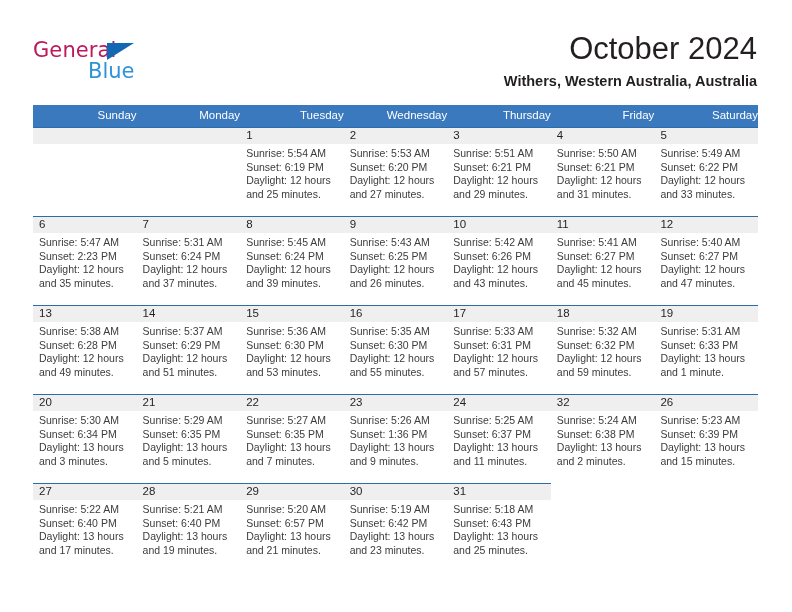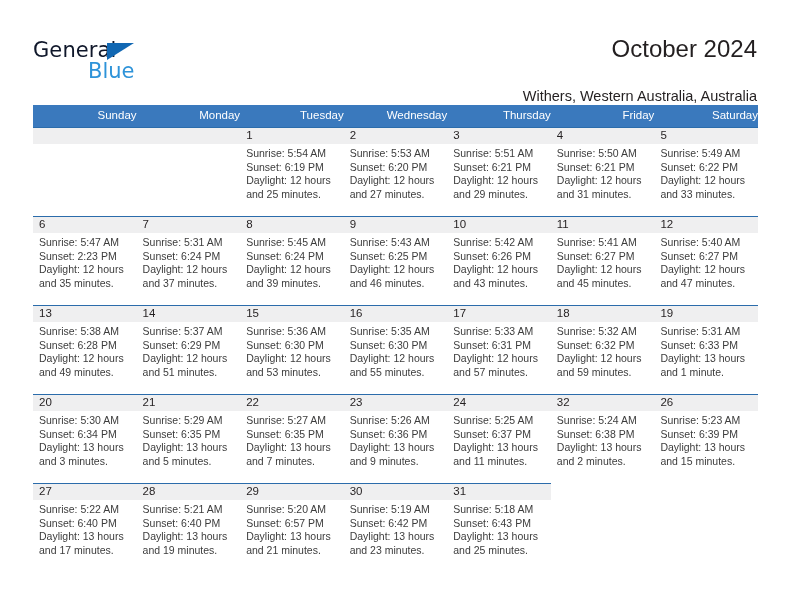--- a/index.html
+++ b/index.html
@@ -34,21 +34,21 @@
     top: 38px;
     width: 160px;
     height: 46px;
   }
   .logo-general {
     position: absolute;
     left: 0;
     top: 0;
     font-size: 21px;
     letter-spacing: 0.1px;
-    color: #0f172a;
+    color: #be185d;
     font-family: "DejaVu Sans", sans-serif;
     font-weight: 400;
   }
   .logo-tri {
     position: absolute;
     left: 74px;
     top: 5px;
     width: 0;
     height: 0;
     border-left: 27px solid #1268b3;
@@ -63,32 +63,32 @@
     font-family: "DejaVu Sans", sans-serif;
     font-weight: 400;
   }
   .title-block {
     position: absolute;
     right: 35px;
     top: 32px;
     text-align: right;
   }
   .cal-title {
-    font-size: 24px;
+    font-size: 31px;
     font-weight: 400;
     color: #231f20;
     line-height: 34px;
     white-space: nowrap;
   }
   .cal-subtitle {
     font-size: 14.5px;
-    font-weight: 400;
+    font-weight: 700;
     color: #231f20;
     line-height: 20px;
-    margin-top: 20px;
+    margin-top: 5px;
     white-space: nowrap;
   }
 
   
   .calendar {
     position: absolute;
     left: 33px;
     top: 105px;
     width: 725px;
   }
@@ -316,21 +316,21 @@
             </td>
             <td>
               <div class="cell filled">
                 <div class="daynum-band">
                   <span class="daynum">9</span>
                 </div>
                 <div class="cell-body">
                   <div class="cell-line">Sunrise: 5:43 AM</div>
                   <div class="cell-line">Sunset: 6:25 PM</div>
                   <div class="cell-line">Daylight: 12 hours</div>
-                  <div class="cell-line">and 46 minutes.</div>
+                  <div class="cell-line">and 26 minutes.</div>
                 </div>
               </div>
             </td>
             <td>
               <div class="cell filled">
                 <div class="daynum-band">
                   <span class="daynum">10</span>
                 </div>
                 <div class="cell-body">
                   <div class="cell-line">Sunrise: 5:42 AM</div>
@@ -500,21 +500,21 @@
                 </div>
               </div>
             </td>
             <td>
               <div class="cell filled">
                 <div class="daynum-band">
                   <span class="daynum">23</span>
                 </div>
                 <div class="cell-body">
                   <div class="cell-line">Sunrise: 5:26 AM</div>
-                  <div class="cell-line">Sunset: 6:36 PM</div>
+                  <div class="cell-line">Sunset: 1:36 PM</div>
                   <div class="cell-line">Daylight: 13 hours</div>
                   <div class="cell-line">and 9 minutes.</div>
                 </div>
               </div>
             </td>
             <td>
               <div class="cell filled">
                 <div class="daynum-band">
                   <span class="daynum">24</span>
                 </div>

